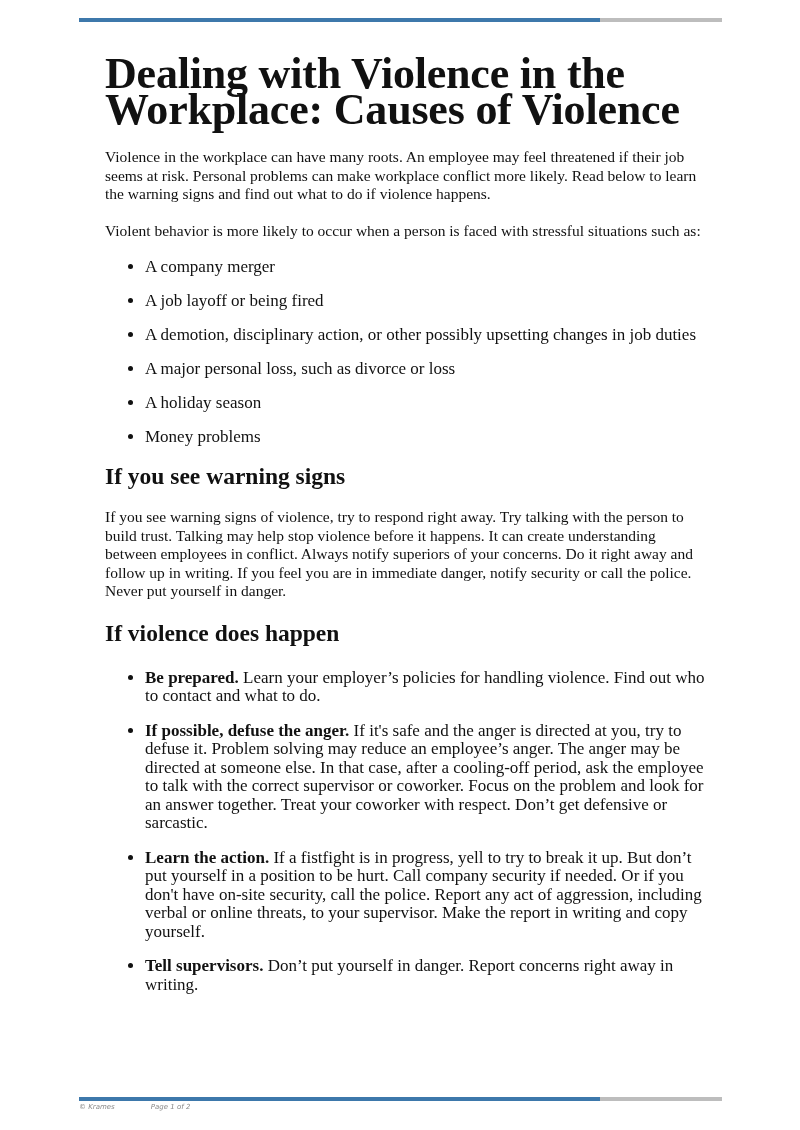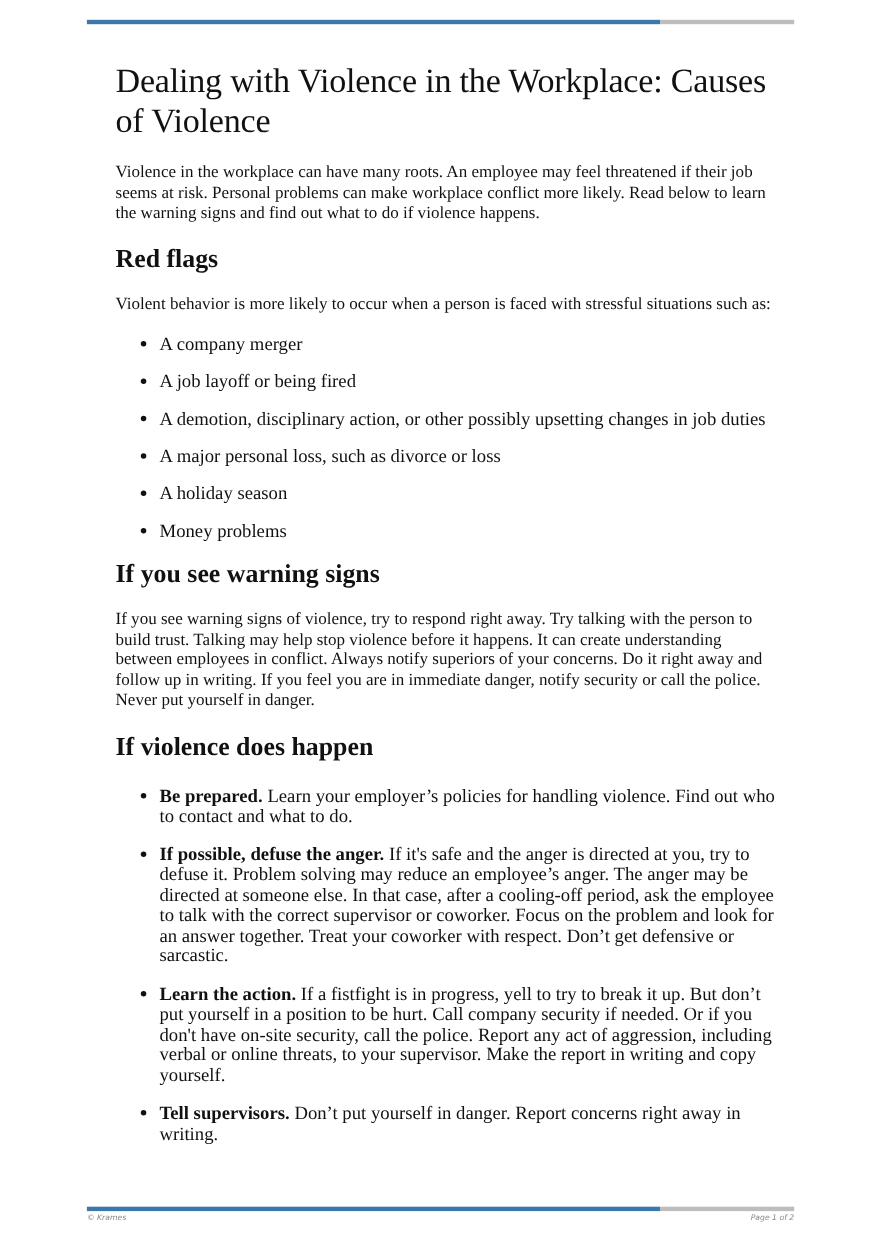--- a/index.html
+++ b/index.html
@@ -2,43 +2,42 @@
 <html><head>
 <meta charset="utf-8">
 <style>
   html, body { margin: 0; padding: 0; background: #ffffff; }
   body { width: 800px; height: 1130px; position: relative; font-family: "Liberation Serif", serif; color: #111; overflow: hidden; }
   .bar { position: absolute; left: 79px; width: 643px; height: 4px; display: flex; }
   .bar .blue { background: #3d78ab; width: 522px; height: 100%; }
   .bar .gray { background: #bdbdbd; flex: 1; height: 100%; }
   .bar.top { top: 18px; }
   .bar.bottom { top: 1097px; height: 4px; }
-  .footer { position: absolute; top: 1103px; left: 79px; width: 643px; display: flex; justify-content: space-between; font-family: "DejaVu Sans", sans-serif; font-style: italic; font-size: 7px; color: #888; }
+  .footer { position: absolute; top: 1103px; left: 79px; width: 643px; display: flex; font-family: "DejaVu Sans", sans-serif; font-style: italic; font-size: 7px; color: #888; gap: 36px; }
   .content { position: absolute; left: 105px; top: 56px; width: 600px; }
-  h1 { font-family: "Liberation Serif", serif; font-weight: normal; font-size: 31px; line-height: 36px; margin: 0 0 20px 0; letter-spacing: -0.2px; }
+  h1 { font-family: "Liberation Serif", serif; font-weight: bold; font-size: 44px; line-height: 36px; margin: 0 0 20px 0; letter-spacing: -0.2px; }
   h2 { font-family: "Liberation Serif", serif; font-weight: bold; font-size: 23.5px; line-height: 28px; margin: 0 0 18px 0; }
   p { font-size: 15.5px; line-height: 18.5px; margin: 0 0 18px 0; }
   ul { margin: 0 0 14px 0; padding-left: 40px; }
   ul li { font-size: 17px; line-height: 18.5px; margin-bottom: 15.5px; }
   ul.spaced li { margin-bottom: 16px; margin-top: 16px; }
   b { font-weight: bold; }
 </style>
 </head>
 <body>
 
 <div class="bar top">
   <div class="blue" style="background: rgb(61, 120, 171); width: 81%;"></div>
   <div class="gray" style="background: rgb(189, 189, 189);"></div>
 </div>
 
 <div class="content">
   <h1>Dealing with Violence in the Workplace: Causes of Violence</h1>
   <p>Violence in the workplace can have many roots. An employee may feel threatened if their job seems at risk. Personal problems can make workplace conflict more likely. Read below to learn the warning signs and find out what to do if violence happens.</p>
 
-  <h2>Red flags</h2>
   <p>Violent behavior is more likely to occur when a person is faced with stressful situations such as:</p>
   <ul>
     <li>A company merger</li>
     <li>A job layoff or being fired</li>
     <li>A demotion, disciplinary action, or other possibly upsetting changes in job duties</li>
     <li>A major personal loss, such as divorce or loss</li>
     <li>A holiday season</li>
     <li>Money problems</li>
   </ul>
 

